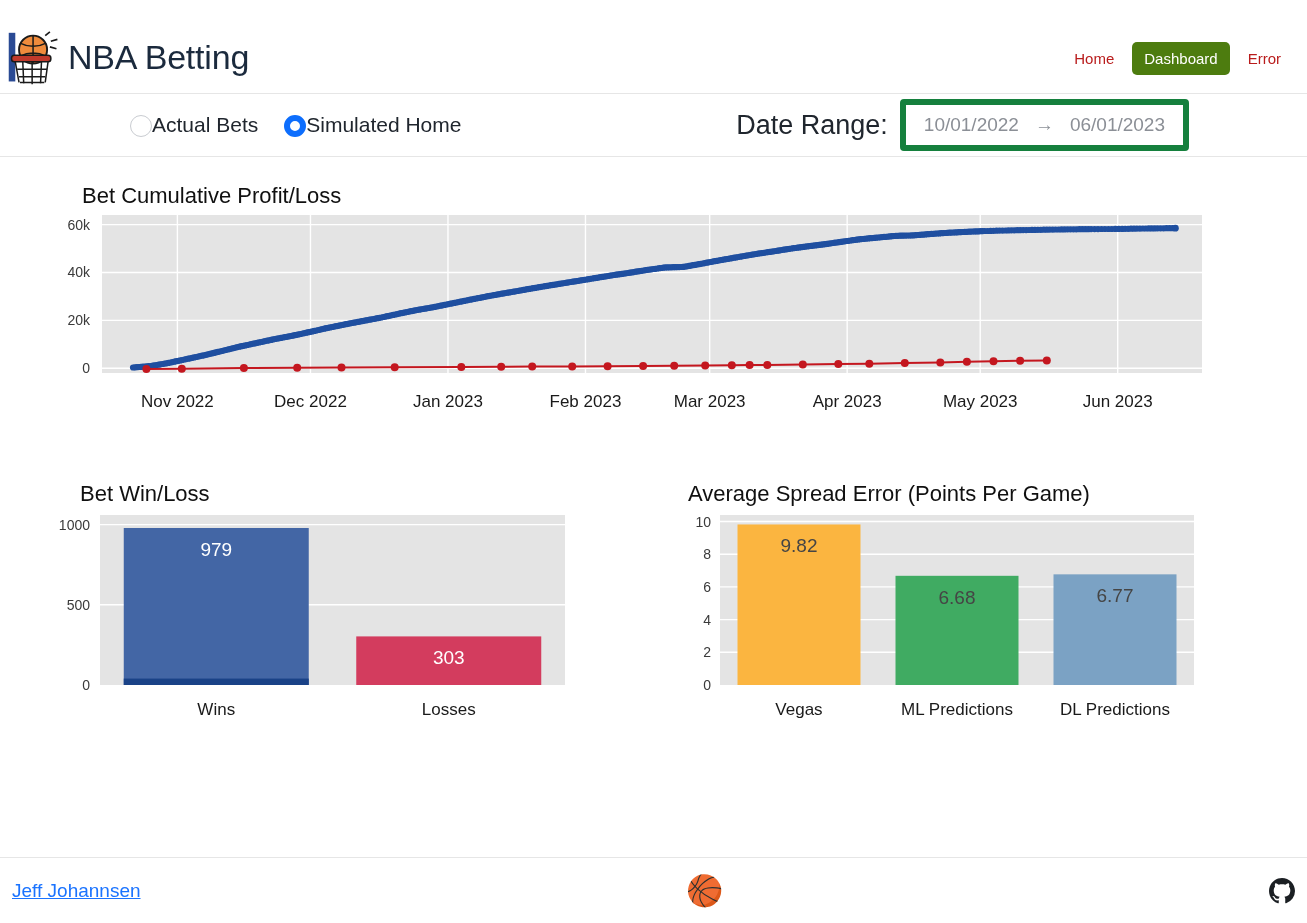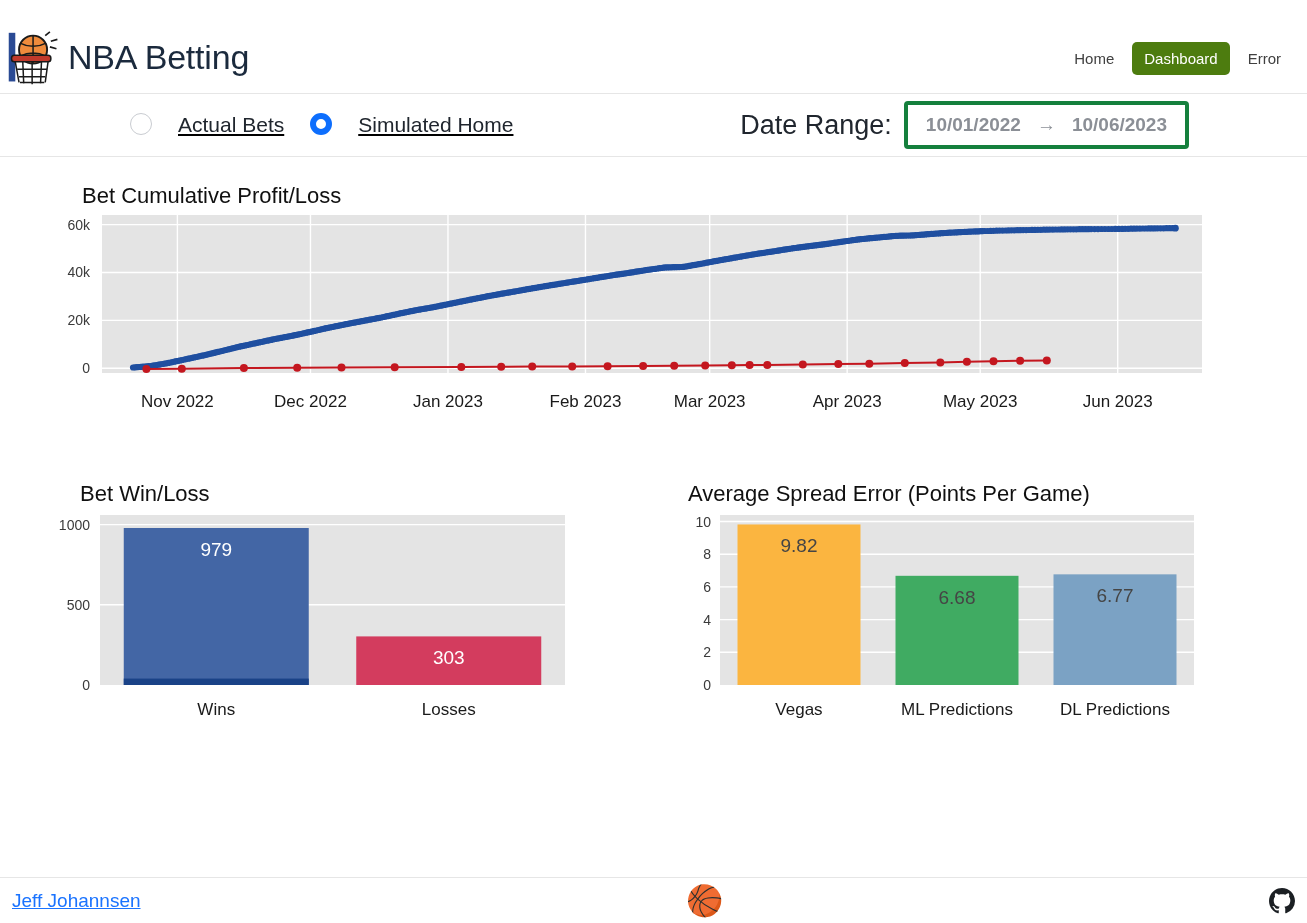--- a/index.html
+++ b/index.html
@@ -33,42 +33,42 @@
     padding-bottom: 3px;
   }
   .nav-links {
     margin-left: auto;
     display: flex;
     align-items: center;
     gap: 6px;
   }
   .nav-link {
     font-size: 15px;
-    color: #404040;
+    color: #b91c1c;
     text-decoration: none;
     padding: 8px 12px;
     border-radius: 5px;
     white-space: nowrap;
   }
   .nav-link.active {
     background: #4d7c0f;
     color: #ffffff;
   }
 
   
   .controls {
     height: 63px;
     display: flex;
     align-items: center;
     border-bottom: 1px solid #e6e6e6;
     padding: 0 118px 0 130px;
     position: relative;
   }
   .radio-group { display: flex; align-items: center; gap: 26px; }
-  .radio-opt { display: flex; align-items: flex-start; gap: 26px; cursor: pointer; text-decoration: underline; }
+  .radio-opt { display: flex; align-items: flex-end; gap: 0; cursor: pointer; }
   .radio-dot {
     width: 22px; height: 22px;
     border-radius: 50%;
     border: 1.5px solid #c9ccd1;
     background: #fff;
     flex: none;
   }
   .radio-opt.checked .radio-dot {
     border: 6px solid #0d6efd;
     background: #ffffff;
@@ -76,29 +76,28 @@
   .radio-label { font-size: 21px; color: #20262e; }
 
   .date-wrap {
     margin-left: auto;
     display: flex;
     align-items: center;
     gap: 12px;
   }
   .date-caption { font-size: 27px; color: #20262e; }
   .date-box {
-    border: 4px solid #15803d;
+    border: 6px solid #15803d;
     border-radius: 4px;
     padding: 9px 18px;
     display: flex;
     align-items: center;
     gap: 16px;
     background: #fff;
     cursor: pointer;
-    font-weight: bold;
   }
   .date-val { font-size: 19px; color: #8b8f96; }
   .date-arrow { font-size: 19px; color: #8b8f96; }
 
   
   .chart-title {
     font-size: 22px;
     color: #101010;
     font-weight: 400;
   }
@@ -111,21 +110,21 @@
   .lower { display: flex; padding: 0; margin-left: 32px; }
   .lower-left  { width: 640px; }
   .lower-right { width: 667px; }
   #winloss-title { margin: 18px 0 0 48px; }
   #spread-title  { margin: 18px 0 0 16px; }
 
   
   .footer {
     position: absolute;
     left: 0; right: 0; bottom: 0;
-    height: 46px;
+    height: 66px;
     border-top: 1px solid #e6e6e6;
     display: flex;
     align-items: center;
     padding: 0 12px;
   }
   .footer-link {
     font-size: 19px;
     color: #1a73ff;
     text-decoration: underline;
   }
@@ -168,21 +167,21 @@
     <div class="radio-opt checked">
       <span class="radio-dot"></span>
       <span class="radio-label">Simulated Home</span>
     </div>
   </div>
   <div class="date-wrap">
     <span class="date-caption">Date Range:</span>
     <div class="date-box">
       <span class="date-val">10/01/2022</span>
       <span class="date-arrow">→</span>
-      <span class="date-val">10/06/2023</span>
+      <span class="date-val">06/01/2023</span>
     </div>
   </div>
 </div>
 
 
 <div class="chart-title" id="main-chart-title">Bet Cumulative Profit/Loss</div>
 
 <svg id="line-chart" width="1307" height="250" viewBox="0 0 1307 250">
     <rect x="102" y="6" width="1100" height="158" fill="#e4e4e4"></rect>
     <line x1="102" y1="159.21212121212122" x2="1202" y2="159.21212121212122" class="gridline"></line>

